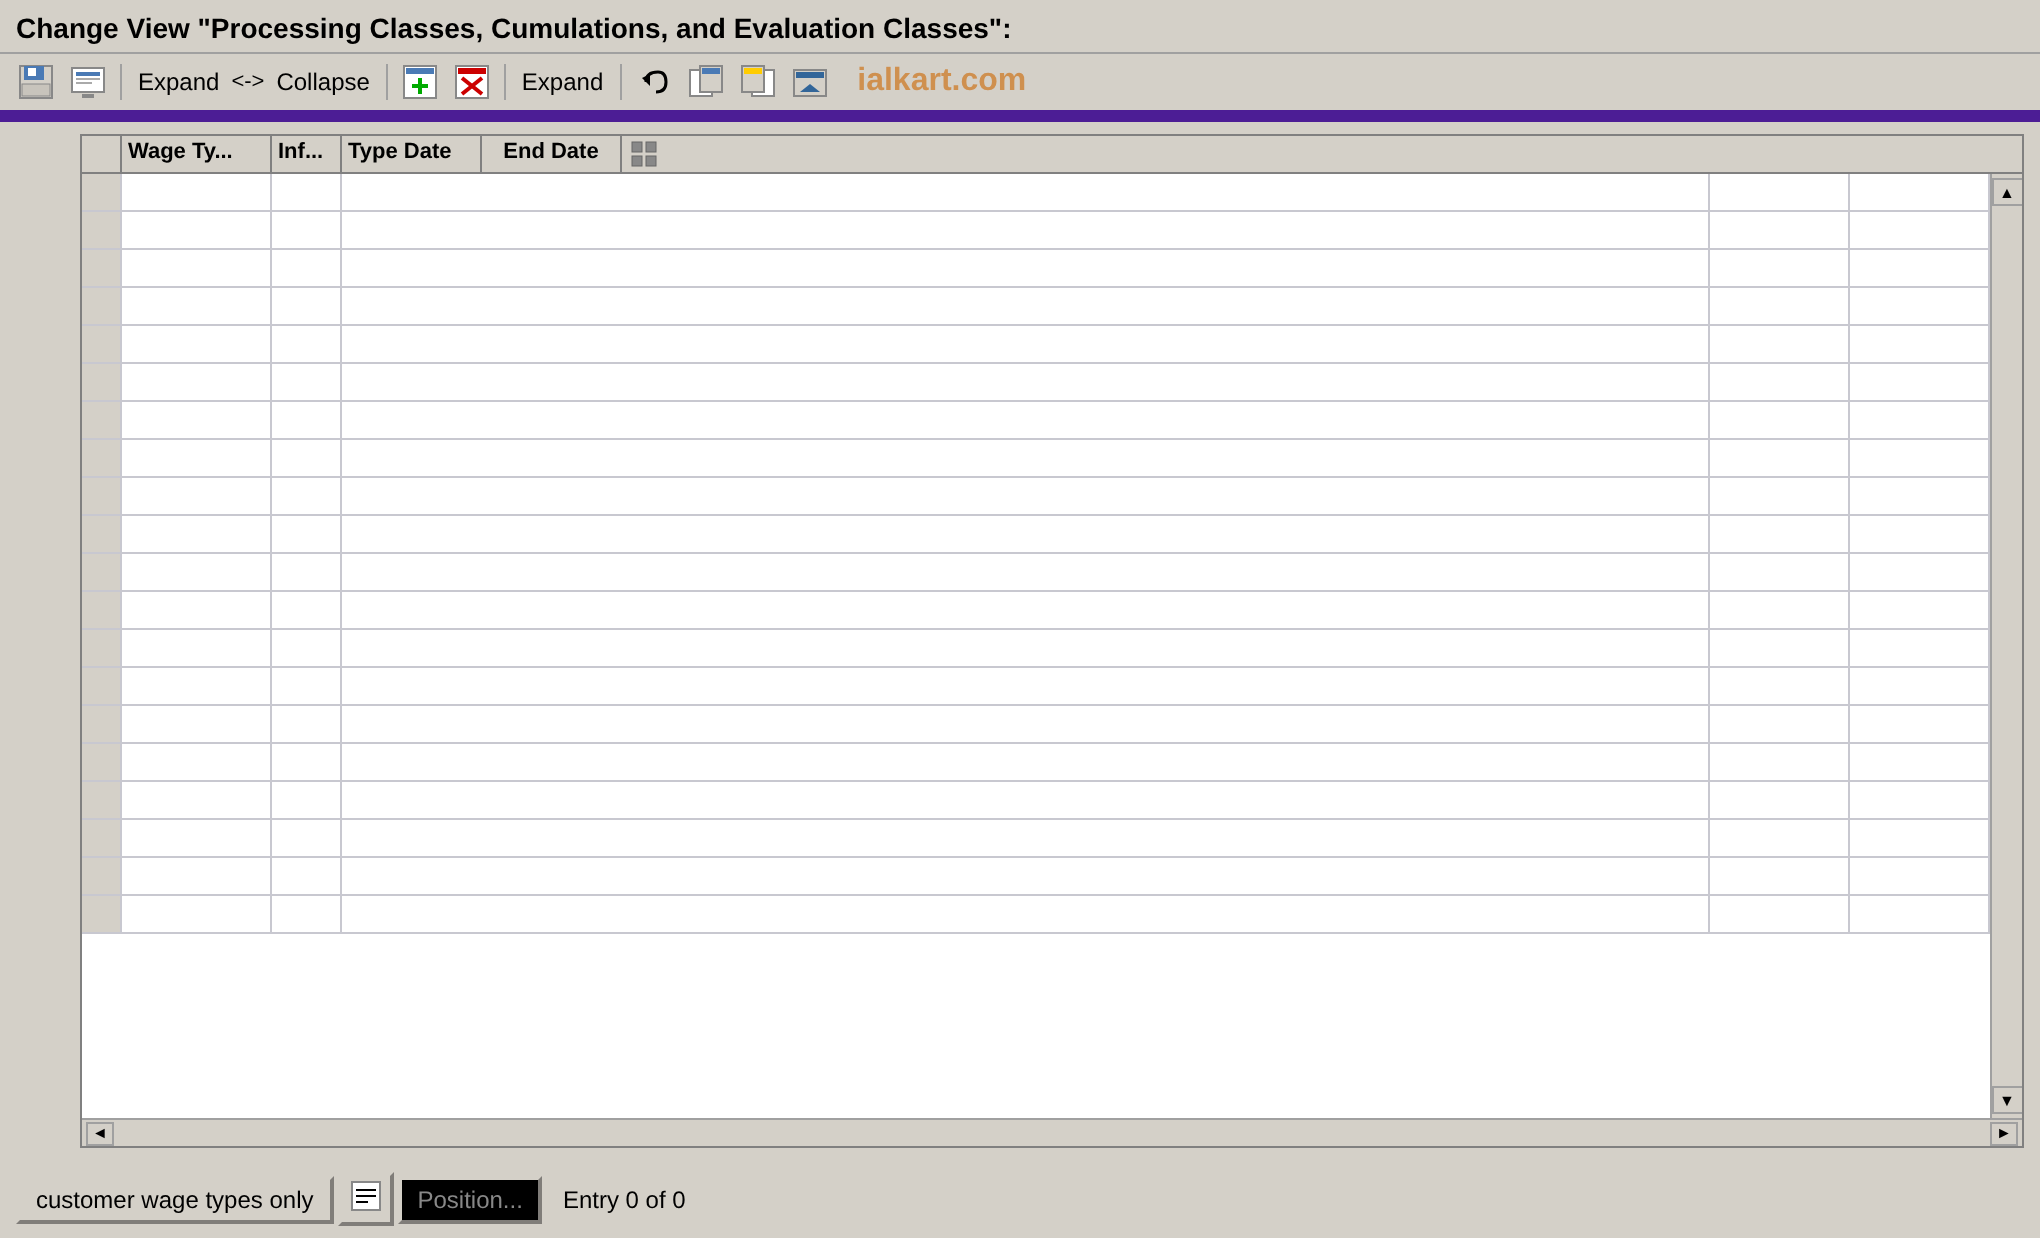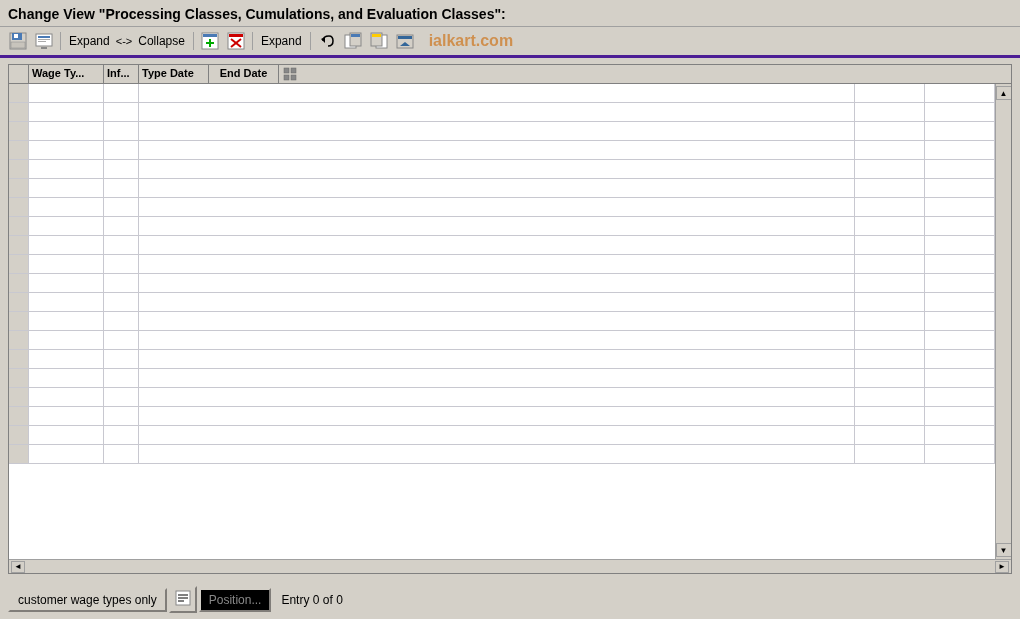--- a/index.html
+++ b/index.html
@@ -32,21 +32,21 @@
       color: #000;
     }
 
     
     .toolbar {
       background-color: #d4d0c8;
       padding: 3px 6px;
       display: flex;
       align-items: center;
       gap: 2px;
-      border-bottom: 3px solid #4c1d95;
+      border-bottom: 6px solid #4c1d95;
     }
     .toolbar-btn {
       background: #d4d0c8;
       border: 1px solid transparent;
       cursor: pointer;
       padding: 1px 2px;
       display: flex;
       align-items: center;
       font-size: 11px;
     }
@@ -68,20 +68,21 @@
       font-size: 11px;
       color: #000;
     }
 
     
     .content-area {
       flex: 1;
       padding: 6px 8px;
       display: flex;
       flex-direction: column;
+      margin-left: 32px;
     }
 
     
     .table-container {
       border: 1px solid #808080;
       background: #fff;
       flex: 1;
       display: flex;
       flex-direction: column;
       overflow: hidden;

